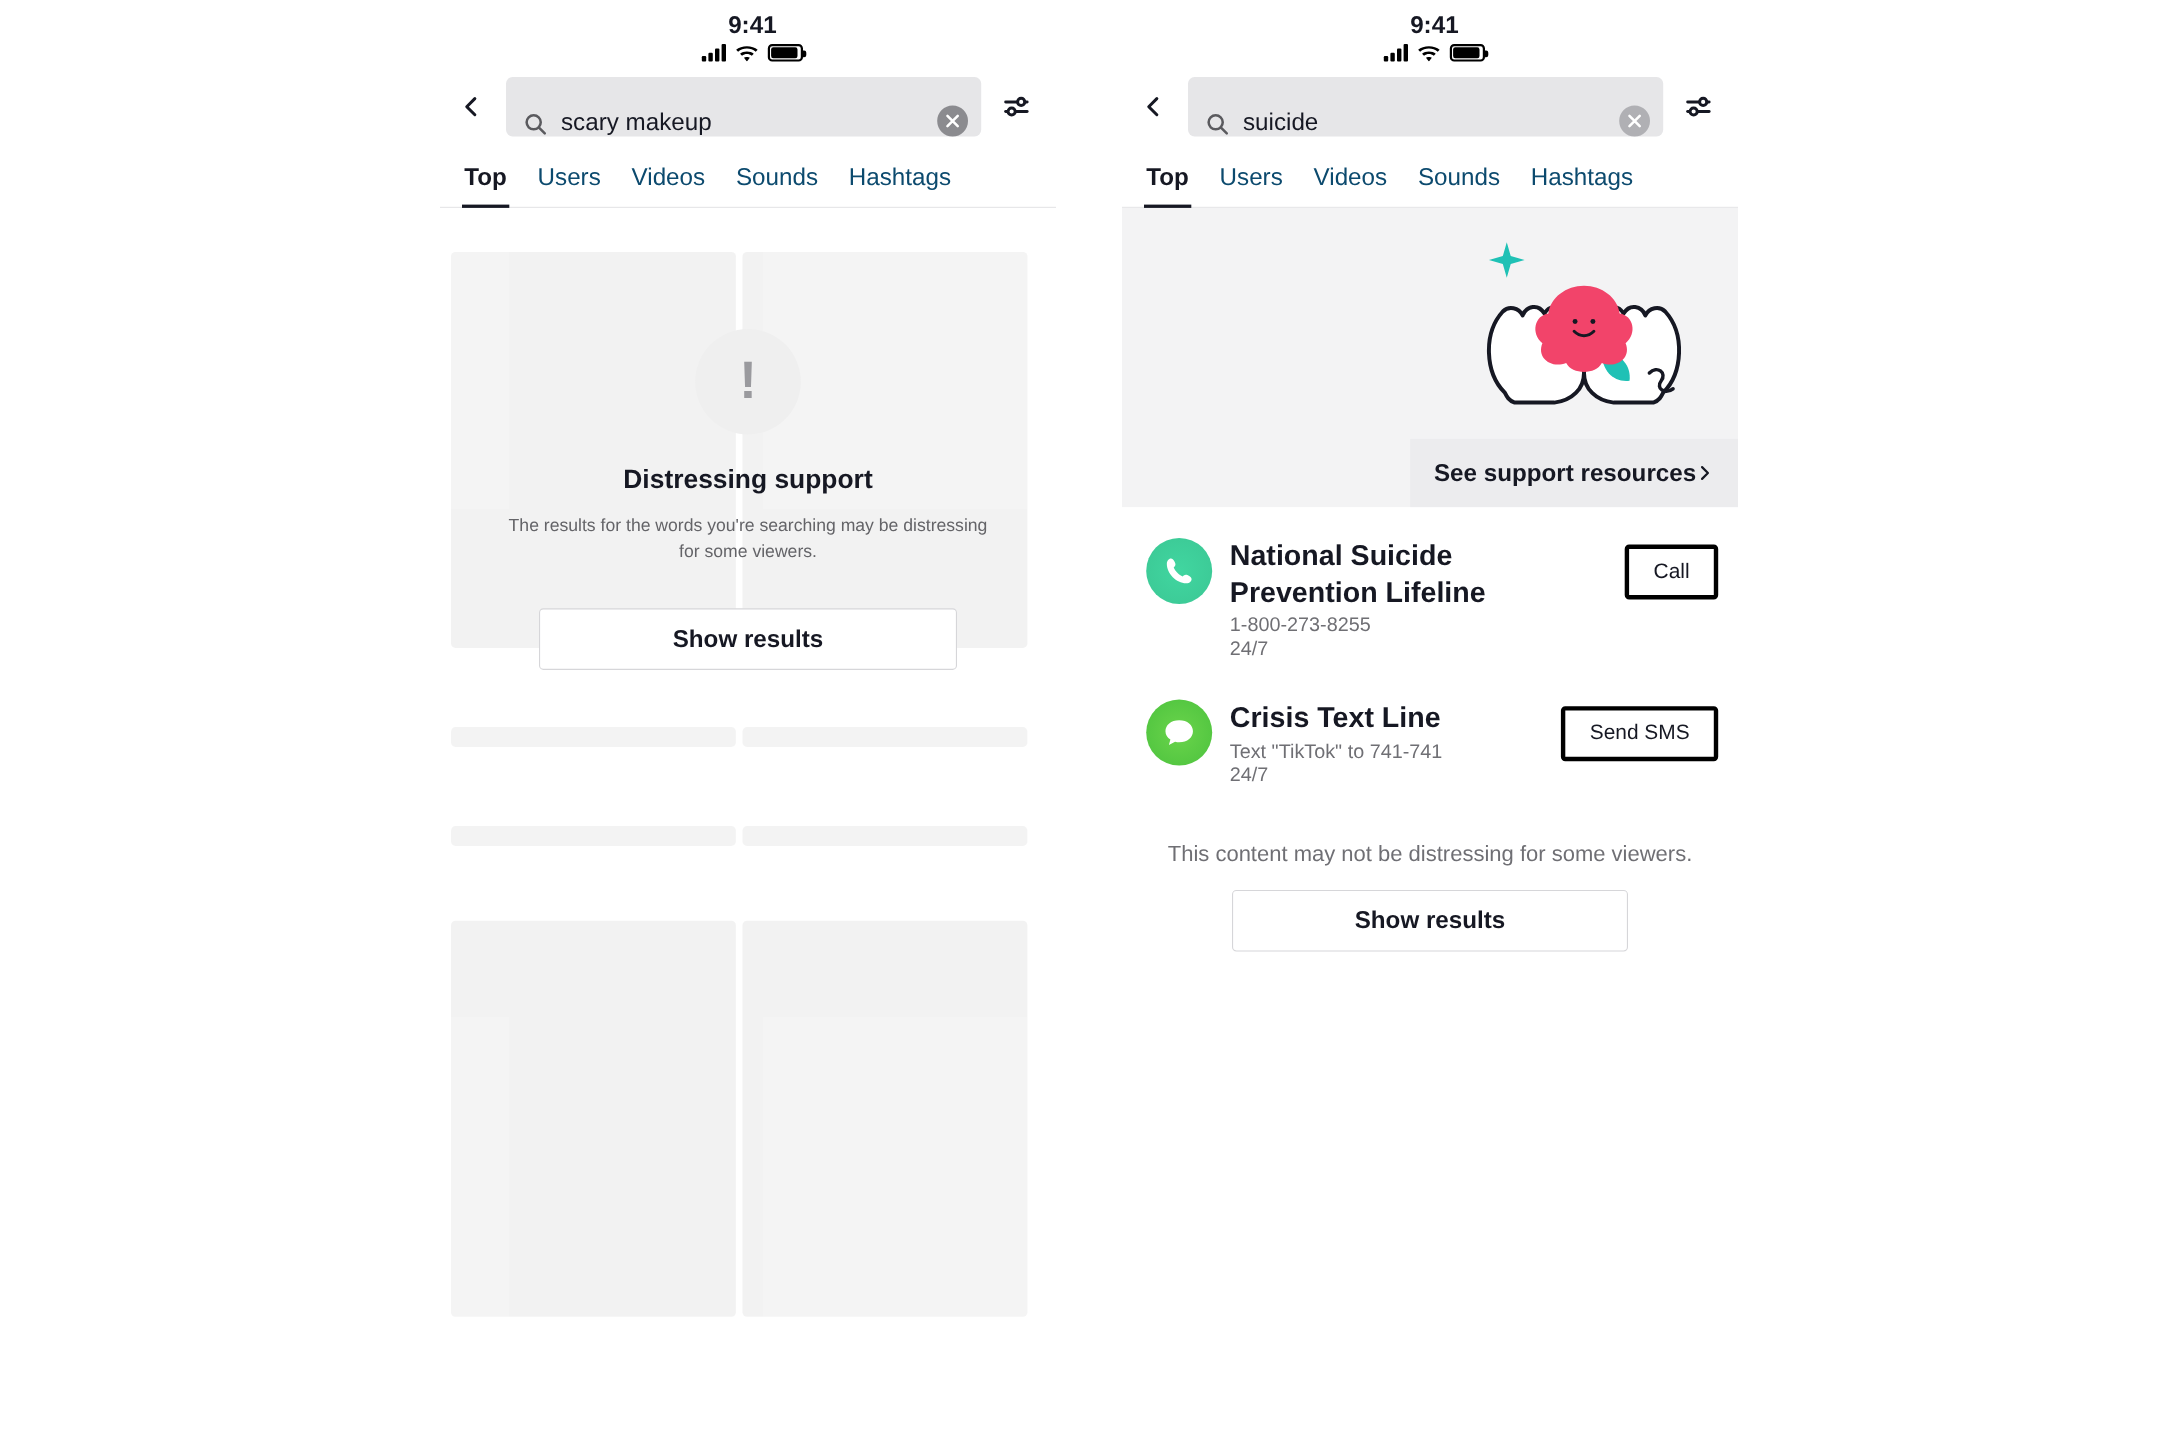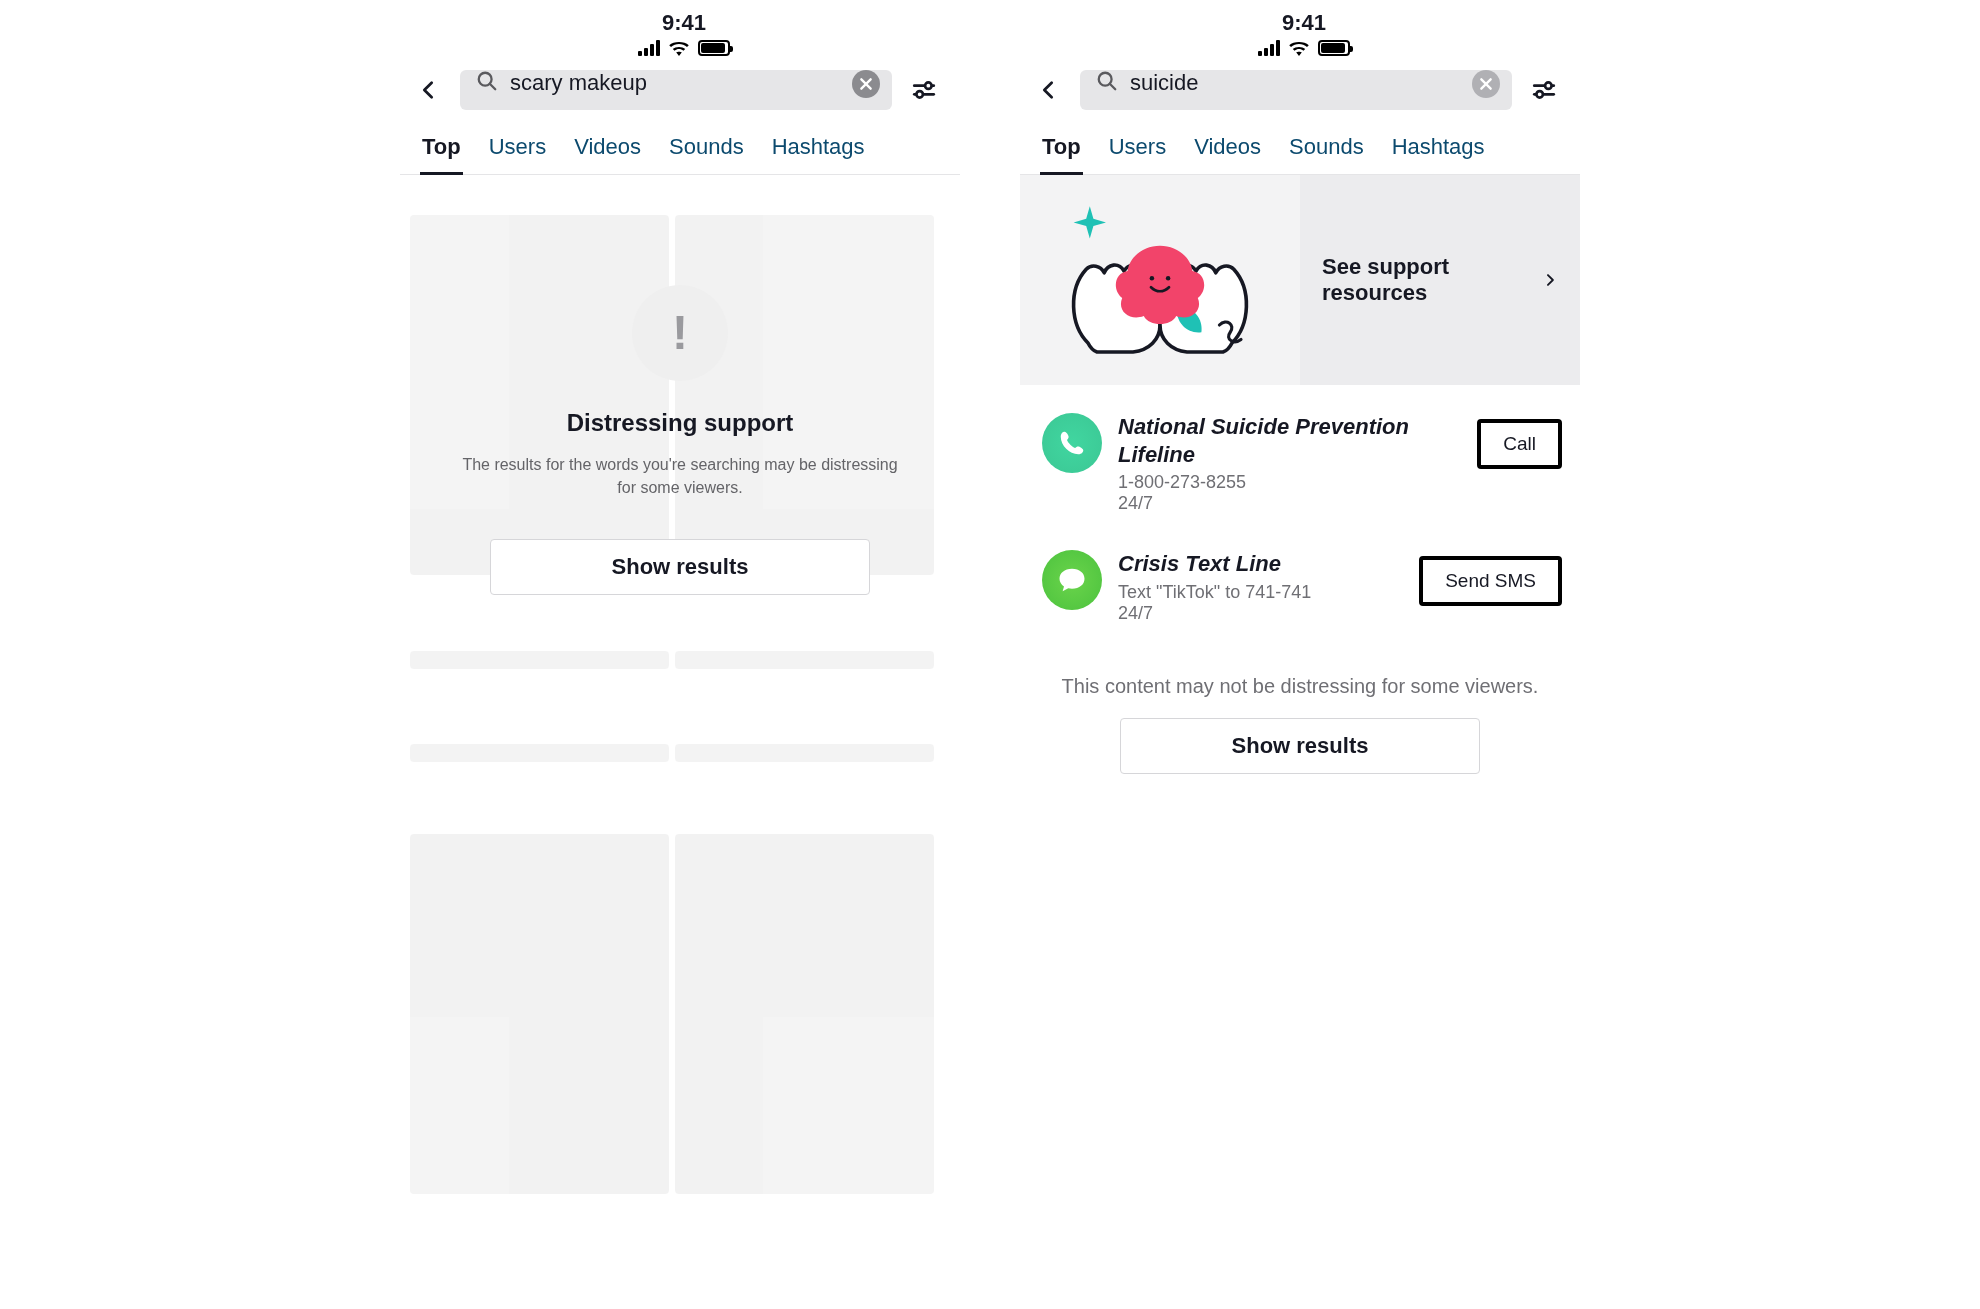--- a/index.html
+++ b/index.html
@@ -48,22 +48,22 @@
     content:""; position:absolute; right:-5px; top:4px; width:3px; height:6px; background:#000; border-radius:0 2px 2px 0;
   }
   .battery-fill { position:absolute; left:1px; top:1px; bottom:1px; width: 85%; background:#000; border-radius:2px;}
 
   
   .search-header {
     display:flex; align-items:center; gap: 14px; padding: 14px 18px 14px 10px;
   }
   .back-btn { width: 36px; height: 36px; display:flex; align-items:center; justify-content:center; cursor:pointer;}
   .search-box {
-    flex:1; background:#e6e6e8; border-radius: 6px; height: 40px;
-    display:flex; align-items:flex-start; padding: 0 12px 0 16px; gap: 12px;
+    flex:1; background:#e6e6e8; border-radius: 6px; height: 54px;
+    display:flex; align-items:flex-end; padding: 0 12px 0 16px; gap: 12px;
   }
   .search-box input {
     flex:1; border:none; background:transparent; font-size: 22px; outline:none; color:#161823; font-weight:400;
   }
   .clear-btn {
     width:28px; height:28px; border-radius:50%; background:#8b8b8f; display:flex; align-items:center; justify-content:center; cursor:pointer;
   }
   .clear-btn svg { width:14px; height:14px; }
   .filter-btn { width:36px; height:36px; display:flex; align-items:center; justify-content:center; cursor:pointer;}
 
@@ -99,21 +99,21 @@
   .distress-title { font-size: 24px; font-weight:700; margin-bottom: 16px; z-index:2;}
   .distress-sub { font-size: 16px; color:#646468; text-align:center; line-height:1.45; max-width: 440px; margin-bottom: 40px; z-index:2;}
   .show-results-btn {
     width: 380px; height: 56px; border:1px solid #d6d6d9; border-radius:4px; background:#fff;
     font-size:22px; font-weight:600; cursor:pointer; z-index:2; color:#161823;
   }
 
   
   .support-wrap { flex:1; display:flex; flex-direction:column; }
   .banner {
-    background:#f3f3f4; display:flex; 
+    background:#f3f3f4; display:flex; flex-direction:column;align-items:flex-end;
   }
   .banner-art {
     height: 210px; display:flex; align-items:center; justify-content:center; position:relative;
   }
   .hands-svg { width: 280px; height: 180px; }
   .banner-row {
     display:flex; align-items:center; justify-content:space-between;
     padding: 18px 22px; font-size:22px; font-weight:600; background:#ececee; cursor:pointer;
   }
   .chev { width:16px; height:16px; }
@@ -124,21 +124,21 @@
     width: 60px; height:60px; border-radius:50%; display:flex; align-items:center; justify-content:center; flex-shrink:0;
   }
   .res-icon.phone-bg {
     background: radial-gradient(circle at 50% 50%, #41d6a0, #3bc794);
   }
   .res-icon.chat-bg {
     background: radial-gradient(circle at 50% 50%, #6ad44b, #4cc23e);
   }
   .res-icon svg { width:30px; height:30px; }
   .res-text { flex:1; }
-  .res-title { font-size:22px; font-weight:700; line-height:1.25; margin-bottom:4px;font-style:italic;}
+  .res-title { font-size:26px; font-weight:700; line-height:1.25; margin-bottom:4px;}
   .res-line { font-size:18px; color:#6f6f74; }
   .res-action {
     border:4px solid #000000; border-radius:4px; background:#fff; padding: 10px 22px;
     font-size:19px; font-weight:500; cursor:pointer; align-self:flex-start; margin-top:6px; color:#161823;
   }
 
   .bottom-note {
     text-align:center; padding: 26px 40px 18px; font-size:20px; color:#6f6f74; line-height:1.4;
   }
   .show-results-btn2 {

